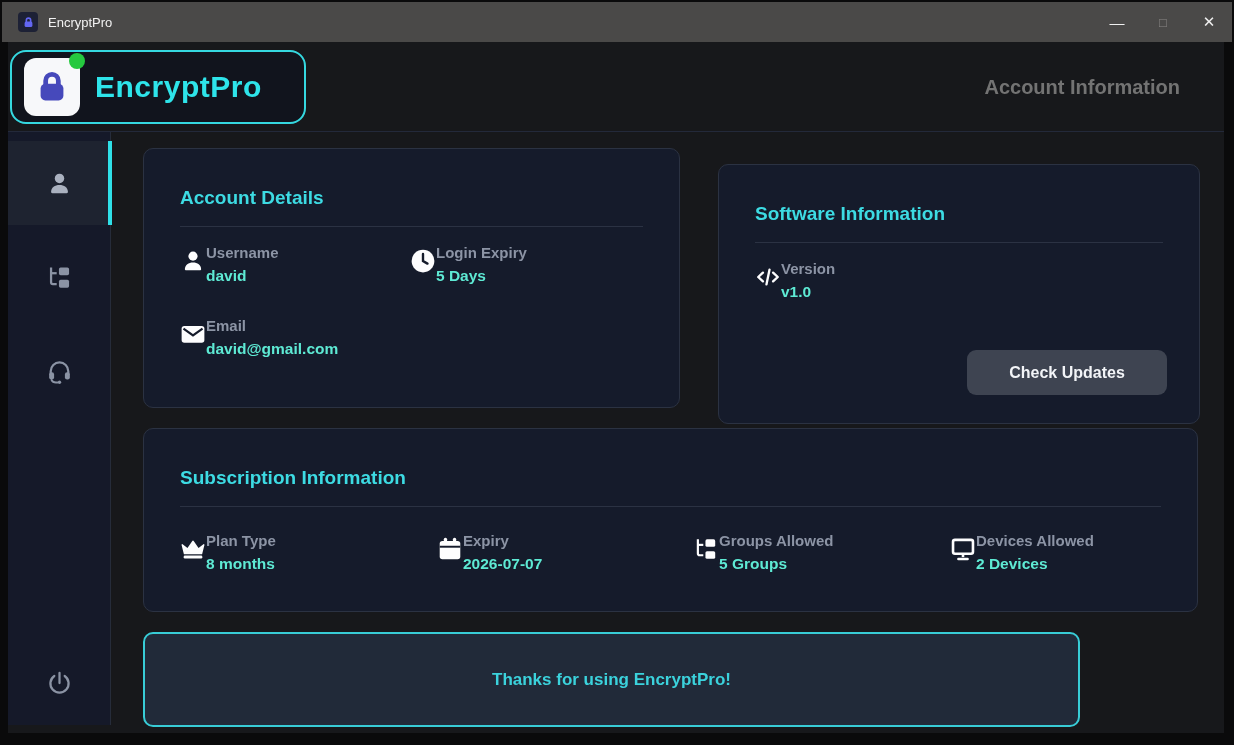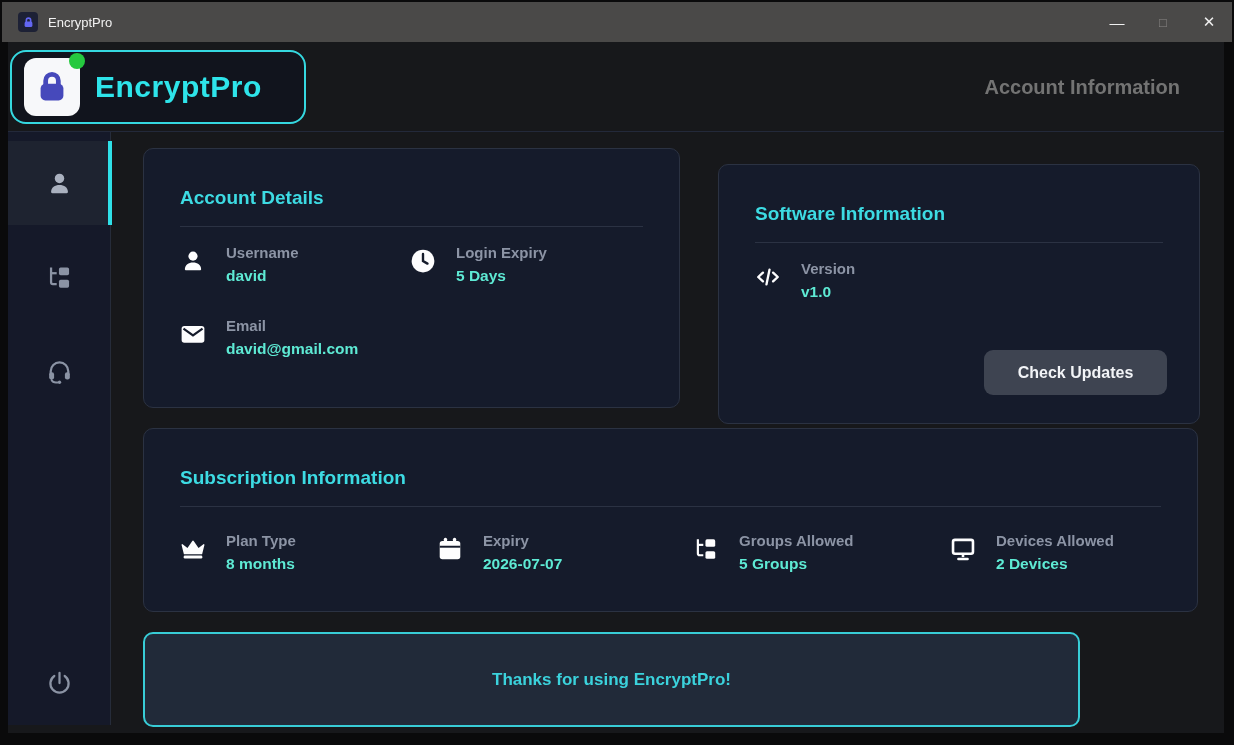--- a/index.html
+++ b/index.html
@@ -39,27 +39,27 @@
   
   .card { position:absolute; background:#151b2b; border:1px solid #2b3242; border-radius:10px; padding:38px 36px 0 36px; }
   .card-title { color:#3ddbe3; font-size:19px; font-weight:700; }
   .divider { height:1px; background:#2b3243; margin-top:17px; }
   .card-account  { left:135px; top:106px; width:537px;  height:260px; }
   .card-software { left:710px; top:122px; width:482px;  height:260px; }
   .card-subscription { left:135px; top:386px; width:1055px; height:184px; }
 
   .fields-grid2 { display:grid; grid-template-columns:230px 1fr; row-gap:34px; margin-top:18px; }
   .fields-grid4 { display:grid; grid-template-columns:257px 256px 257px 1fr; margin-top:26px; }
-  .field { display:flex; gap:20px; align-items:flex-start; }
+  .field { display:flex; gap:0; align-items:flex-start; }
   .ficon { flex:none; width:26px; height:26px; color:#fdfdfe; margin-top:3px; }
   .ficon svg { width:100%; height:100%; display:block; }
   .flabel { font-size:15px; font-weight:700; color:#8c94a5; line-height:1; }
   .fvalue { font-size:15.5px; font-weight:700; color:#5eead4; line-height:1; margin-top:8px; }
 
-  .btn-updates { position:absolute; right:32px; bottom:28px; width:183px; height:45px; background:#3e4451; border:none; border-radius:9px; color:#f2f4f7; font-size:16px; font-weight:700; font-family:inherit; cursor:pointer; }
+  .btn-updates { position:absolute; right:32px; bottom:28px; width:200px; height:45px; background:#3e4451; border:none; border-radius:9px; color:#f2f4f7; font-size:16px; font-weight:700; font-family:inherit; cursor:pointer; }
 
   .footer-banner { position:absolute; left:135px; top:590px; width:937px; height:95px; background:#212a39; border:2px solid #38ccd6; border-radius:10px; display:flex; align-items:center; justify-content:center; }
   .footer-text { color:#3bd2dc; font-size:17px; font-weight:700; }
 </style>
 </head>
 <body>
 
 <div class="window">
 
   <div class="titlebar">

